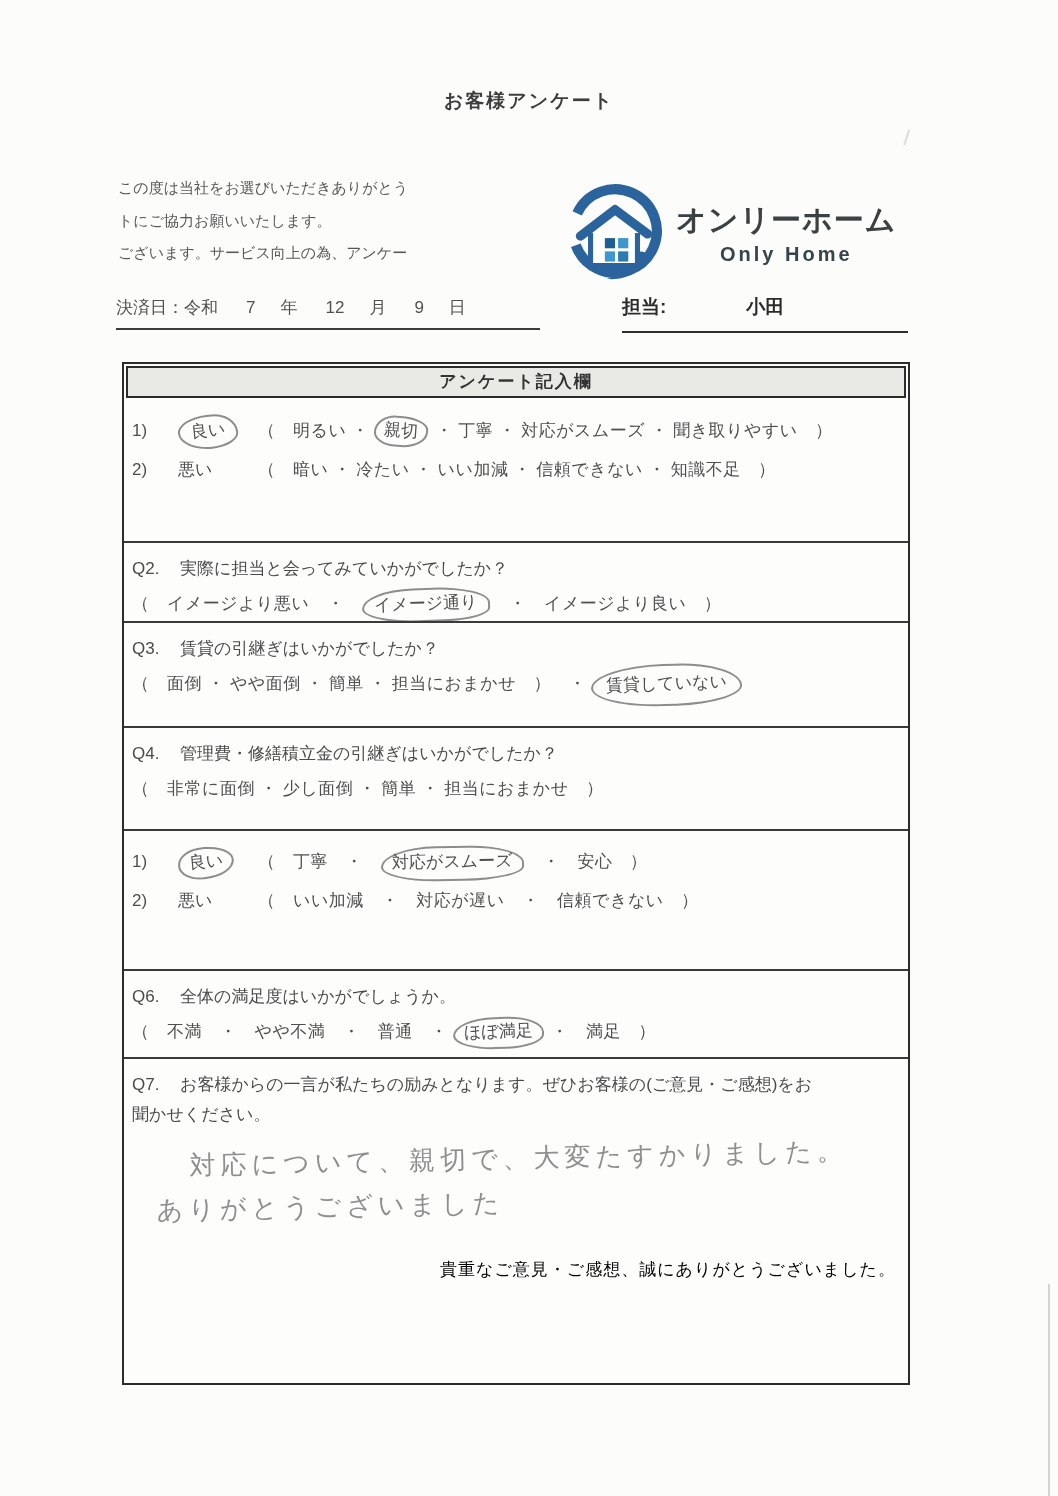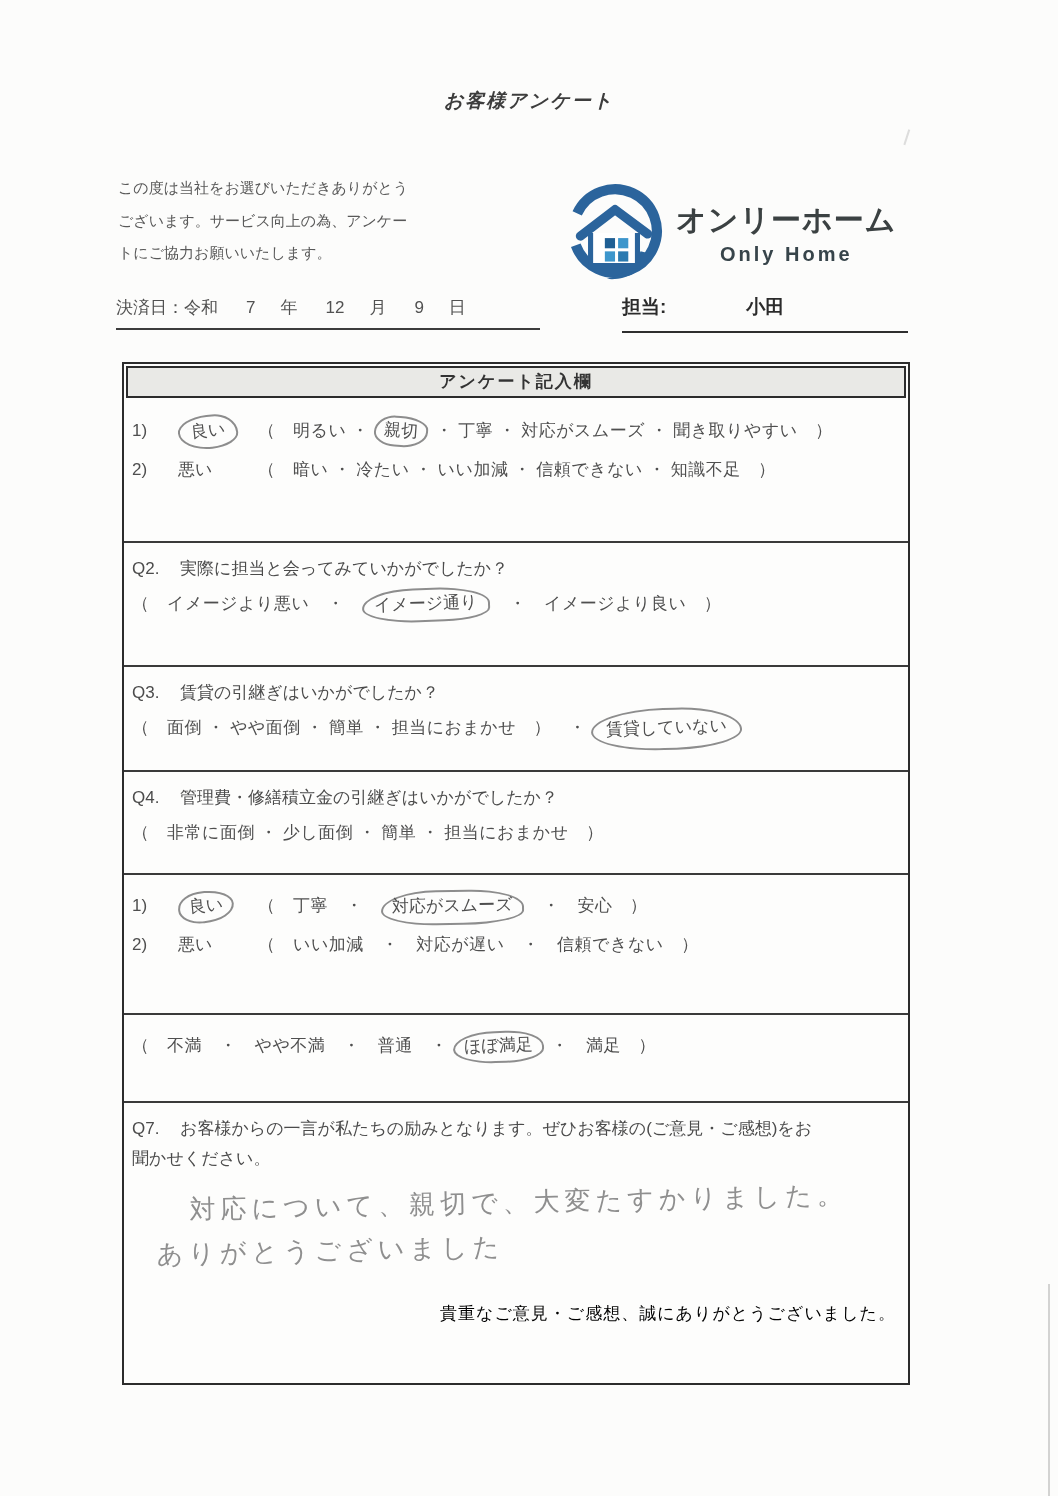--- a/index.html
+++ b/index.html
@@ -1,20 +1,20 @@
 <!DOCTYPE html>
 <html><head>
 <meta charset="utf-8">
 <style>
   html,body{margin:0;padding:0;background:#eee;}
   .page{position:relative;width:1058px;height:1496px;margin:0 auto;background:#fcfcfb;
         font-family:"Liberation Sans","DejaVu Sans",sans-serif;color:#4a4a4a;overflow:hidden;}
 
   .title{position:absolute;top:88px;left:0;width:100%;text-align:center;margin:0;
-         font-size:19px;font-weight:bold;letter-spacing:2px;color:#3d3d3d;font-style:italic;}
+         font-size:19px;font-weight:bold;letter-spacing:2px;color:#3d3d3d;}
 
   .intro{position:absolute;left:118px;top:172px;width:440px;font-size:15px;line-height:2.18;color:#585858;}
 
   .logo{position:absolute;left:560px;top:180px;display:flex;align-items:center;}
   .logo svg{width:106px;height:106px;display:block;}
   .logo-text{margin-left:10px;}
   .brand-jp{font-size:30px;font-weight:bold;color:#3b4142;letter-spacing:1px;white-space:nowrap;}
   .brand-en{font-size:20px;font-weight:bold;color:#37444a;letter-spacing:3px;text-align:center;margin-top:2px;}
 
   .date-row{position:absolute;left:116px;top:296px;width:424px;padding-bottom:9px;
@@ -25,21 +25,21 @@
   .staff-row{position:absolute;left:622px;top:294px;width:286px;padding-bottom:11px;
              border-bottom:2px solid #2e2e2e;font-size:19px;font-weight:bold;color:#2b2b2b;}
   .staff-name{margin-left:80px;}
 
   .box{position:absolute;left:122px;top:362px;width:788px;height:1023px;box-sizing:border-box;
        border:2px solid #2c2c2c;background:#fdfdfc;}
   .box-header{margin:2px;border:2px solid #2c2c2c;background:#e9e9e6;height:28px;line-height:28px;
               text-align:center;font-size:17px;letter-spacing:2px;color:#333;font-weight:bold;}
 
   .sec{box-sizing:border-box;padding:11px 12px 6px 8px;border-bottom:2px solid #3a3a3a;overflow:hidden;}
-  .sec-q1{height:143px;}.sec-q2{height:124px;}.sec-q3{height:105px;}.sec-q4{height:103px;}
+  .sec-q1{height:143px;}.sec-q2{height:80px;}.sec-q3{height:105px;}.sec-q4{height:103px;}
   .sec-q5{height:140px;}.sec-q6{height:88px;}
   .sec-q7{height:232px;border-bottom:none;position:relative;}
 
   .q-line{font-size:17px;line-height:30px;color:#4b4b4b;}
   .q-id{display:inline-block;width:48px;}
   .q-line2{font-size:17px;line-height:30px;color:#4b4b4b;}
   .o-line{font-size:17px;line-height:39px;color:#4f4f4f;white-space:nowrap;}
   .o-num{display:inline-block;width:46px;}
   .o-label{display:inline-block;width:80px;}
   .o-seg{letter-spacing:.5px;}
@@ -68,22 +68,22 @@
 </style>
 </head>
 <body>
 
 <div class="page">
 
   <h1 class="title">お客様アンケート</h1>
 
   <div class="intro">
     <div>この度は当社をお選びいただきありがとう</div>
+    <div>トにご協力お願いいたします。</div>
     <div>ございます。サービス向上の為、アンケー</div>
-    <div>トにご協力お願いいたします。</div>
   </div>
 
   <div class="logo">
     <svg viewBox="0 0 104 104" aria-hidden="true">
       <circle cx="54" cy="50" r="41" fill="none" stroke="#2b649c" stroke-width="10" stroke-dasharray="225 33" transform="rotate(-155 54 50)"></circle>
       <path d="M88 72 C 82 90 64 99 46 97 C 62 93 74 85 79 70 Z" fill="#2b649c"></path>
       <path d="M30 52 L30 84 L76 84 L76 52" fill="#ffffff" stroke="#2b649c" stroke-width="5"></path>
       <path d="M20 55 L54 29 L86 53" fill="none" stroke="#2b649c" stroke-width="9" stroke-linecap="round" stroke-linejoin="round"></path>
       <rect x="44" y="57" width="10" height="10" fill="#1f5f94"></rect>
       <rect x="57" y="57" width="10" height="10" fill="#3d96cc"></rect>
@@ -146,20 +146,23 @@
     <section class="sec sec-q5">
       <div class="o-line">
         <span class="o-num">1)</span><span class="o-label"><span class="hc hc-e">良い</span></span><span class="o-seg">（　丁寧　・　</span><span class="hc hc-f">対応がスムーズ</span><span class="o-seg">　・　安心　）</span>
       </div>
       <div class="o-line">
         <span class="o-num">2)</span><span class="o-label">悪い</span><span class="o-seg">（　いい加減　・　対応が遅い　・　信頼できない　）</span>
       </div>
     </section>
 
     <section class="sec sec-q6">
+      <div class="q-line">
+        <span class="q-id">Q6.</span><span class="q-text">全体の満足度はいかがでしょうか。</span>
+      </div>
       <div class="o-line">
         <span class="o-seg">（　不満　・　やや不満　・　普通　・ </span><span class="hc hc-g">ほぼ満足</span><span class="o-seg"> ・　満足　）</span>
       </div>
     </section>
 
     <section class="sec sec-q7">
       <div class="q-line">
         <span class="q-id">Q7.</span><span class="q-text">お客様からの一言が私たちの励みとなります。ぜひお客様の(ご意見・ご感想)をお</span>
       </div>
       <div class="q-line2">聞かせください。</div>

